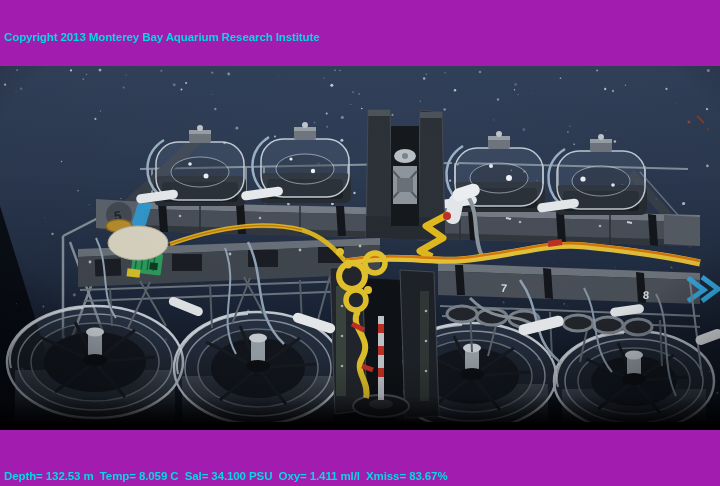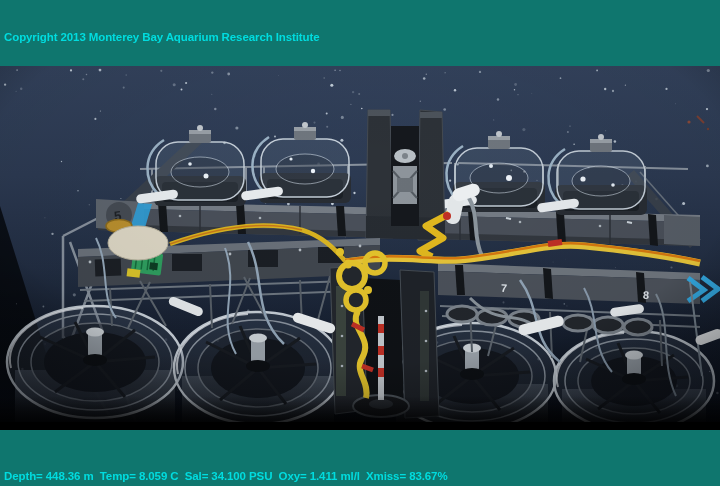--- a/index.html
+++ b/index.html
@@ -1,16 +1,16 @@
 <!DOCTYPE html>
 <html><head>
 <meta charset="utf-8">
 <style>
   html,body{margin:0;padding:0;background:#000;}
-  #stage{position:relative;width:720px;height:486px;background:#0f766e;overflow:hidden;
+  #stage{position:relative;width:720px;height:486px;background:#a21caf;overflow:hidden;
          font-family:"Liberation Sans",sans-serif;}
   .ovl{position:absolute;color:#00dcdf;font-weight:bold;font-size:11.5px;
        line-height:14.7px;letter-spacing:-0.1px;white-space:pre;}
   #top-left{left:4px;top:1px;}
   #top-right{left:562px;top:1px;}
   #bottom-line{left:4px;top:469px;}
   #photo{position:absolute;left:0;top:66px;width:720px;height:364px;}
   svg text.barnum{font-family:"Liberation Sans",sans-serif;font-weight:bold;}
 </style>
 </head>
@@ -536,14 +536,14 @@
     </g>
 
     <g>
       <rect width="720" height="364" fill="url(#vg)"></rect>
       <rect x="0" y="330" width="720" height="34" fill="url(#fadeb)"></rect>
       <rect x="0" y="356" width="720" height="8" fill="#000"></rect>
     </g>
   </svg>
   </div>
 
-  <div id="bottom-line" class="ovl">Depth= 448.36 m  Temp= 8.059 C  Sal= 34.100 PSU  Oxy= 1.411 ml/l  Xmiss= 83.67%</div>
+  <div id="bottom-line" class="ovl">Depth= 132.53 m  Temp= 8.059 C  Sal= 34.100 PSU  Oxy= 1.411 ml/l  Xmiss= 83.67%</div>
 </div>
 
 </body></html>

